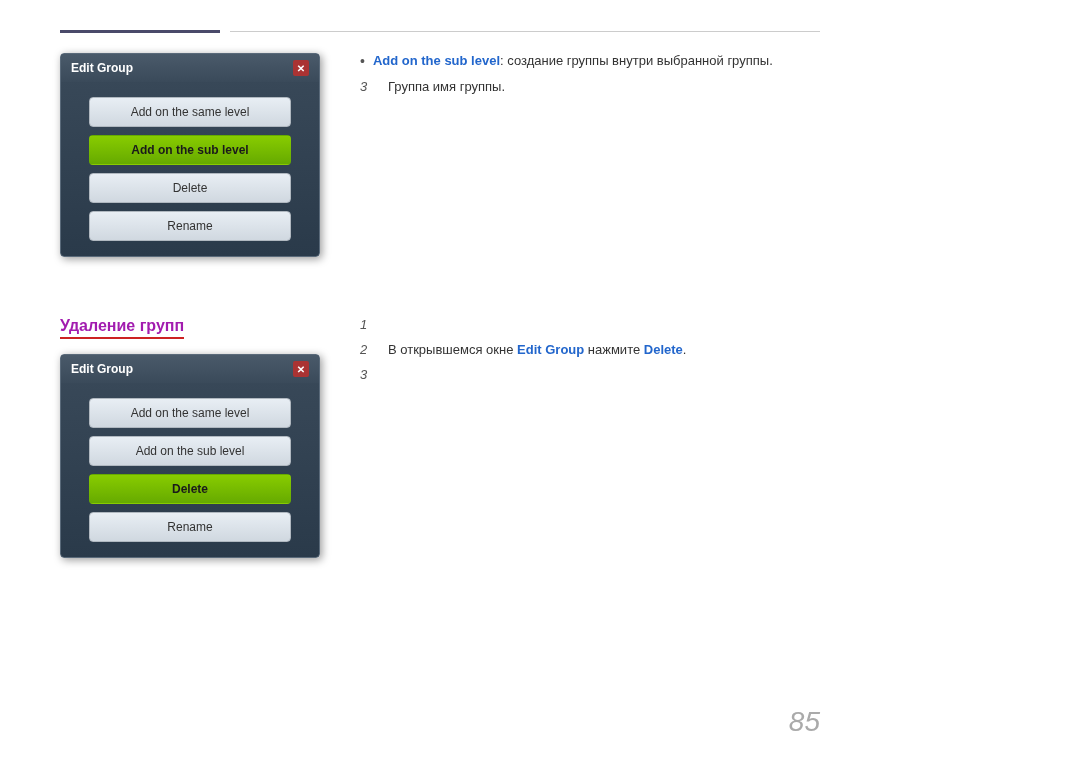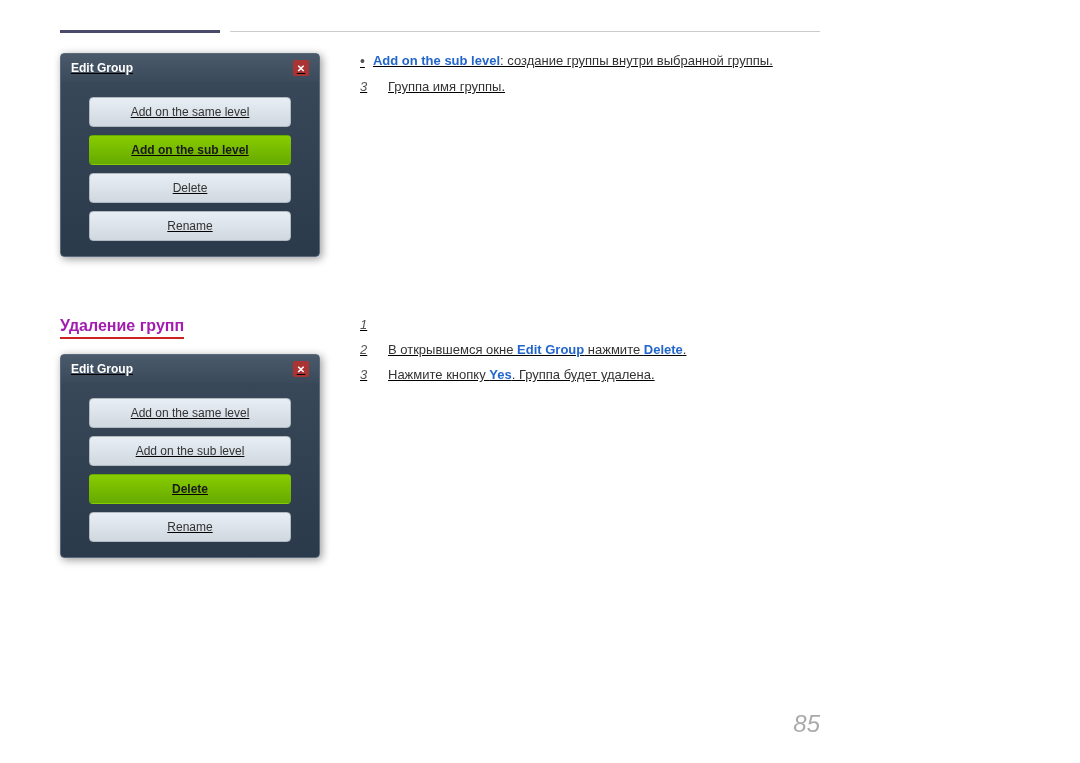--- a/index.html
+++ b/index.html
@@ -11,21 +11,20 @@
       font-family: Arial, sans-serif;
       position: relative;
       overflow: hidden;
     }
 
     .page-container {
       width: 880px;
       height: 763px;
       padding: 30px 60px;
       position: relative;
-      text-decoration: underline;
     }
 
     
     .top-divider {
       display: flex;
       align-items: center;
       margin-bottom: 20px;
     }
 
     .top-divider-left {
@@ -187,21 +186,21 @@
     .lower-right {
       flex: 1;
       padding-top: 0px;
     }
 
     
     .page-number {
       position: absolute;
       bottom: 25px;
       right: 60px;
-      font-size: 24px;
+      font-size: 28px;
       color: #aaaaaa;
       font-style: italic;
     }
   </style>
 </head>
 <body>
 
 <div class="page-container">
 
   <div class="top-divider">
@@ -272,23 +271,20 @@
 
       <div class="numbered-item">
         <span class="item-number">2</span>
         <span>
           <span>В открывшемся окне </span><a class="link-blue">Edit Group</a><span> нажмите </span><a class="link-blue">Delete</a><span>.</span>
         </span>
       </div>
 
       <div class="numbered-item">
         <span class="item-number">3</span>
-        <span>
-          <span>Нажмите кнопку </span><a class="link-blue">Yes</a><span>. Группа будет удалена.</span>
-        </span>
       </div>
 
     </div>
   </div>
 
   <div class="page-number">85</div>
 
 </div>
 
 </body></html>

